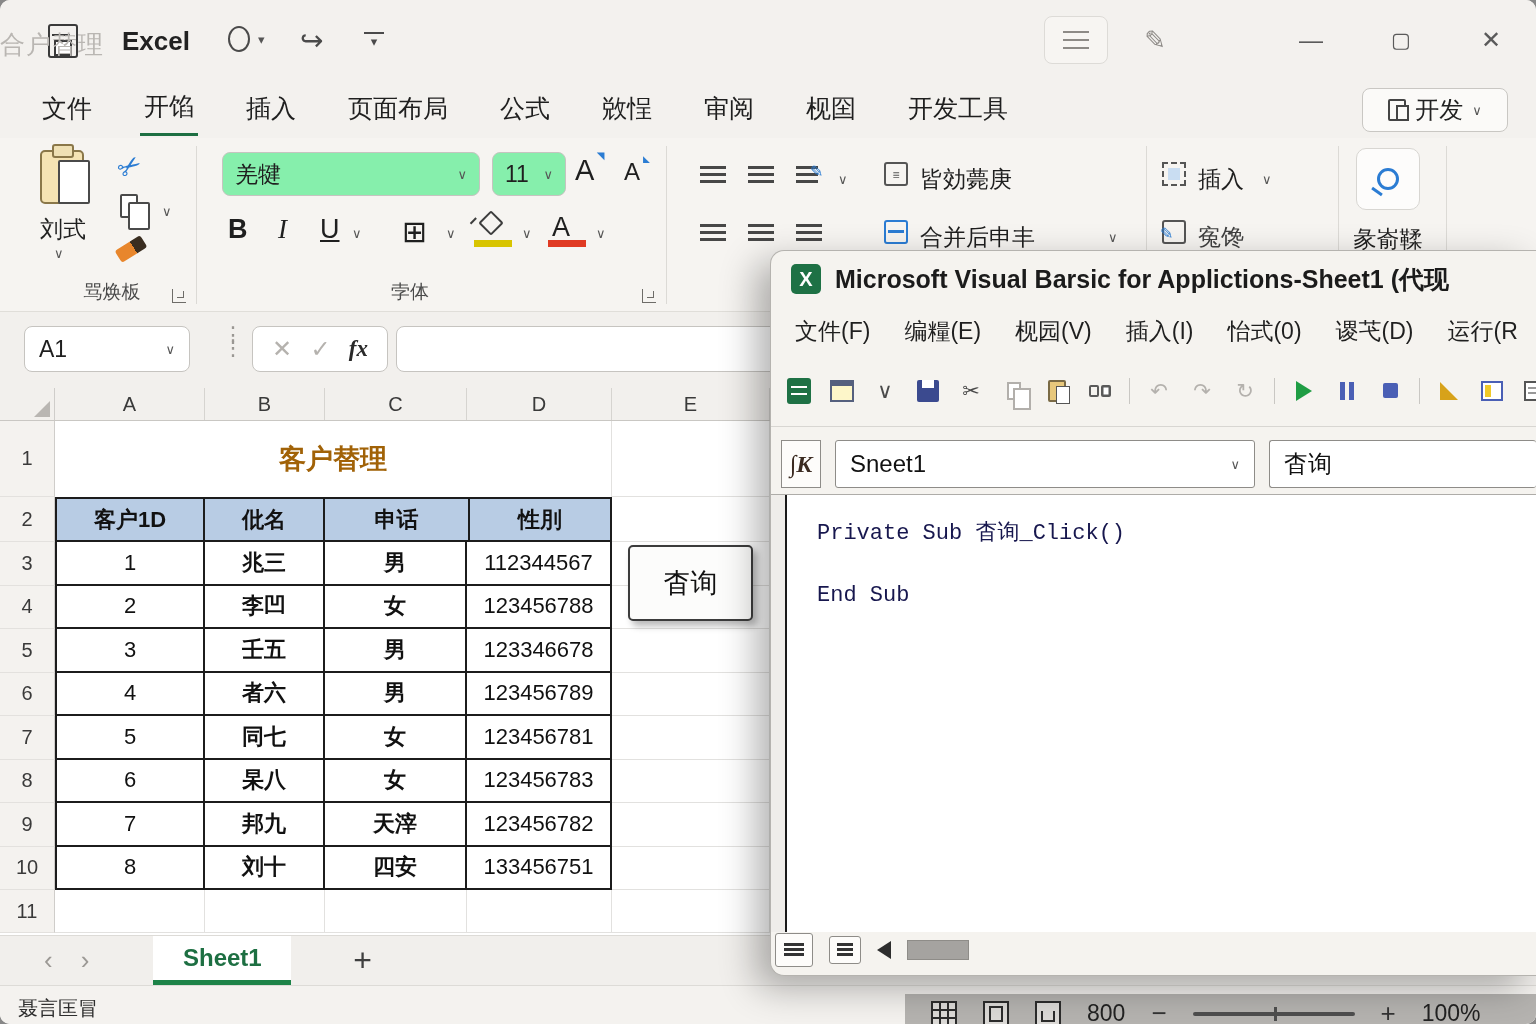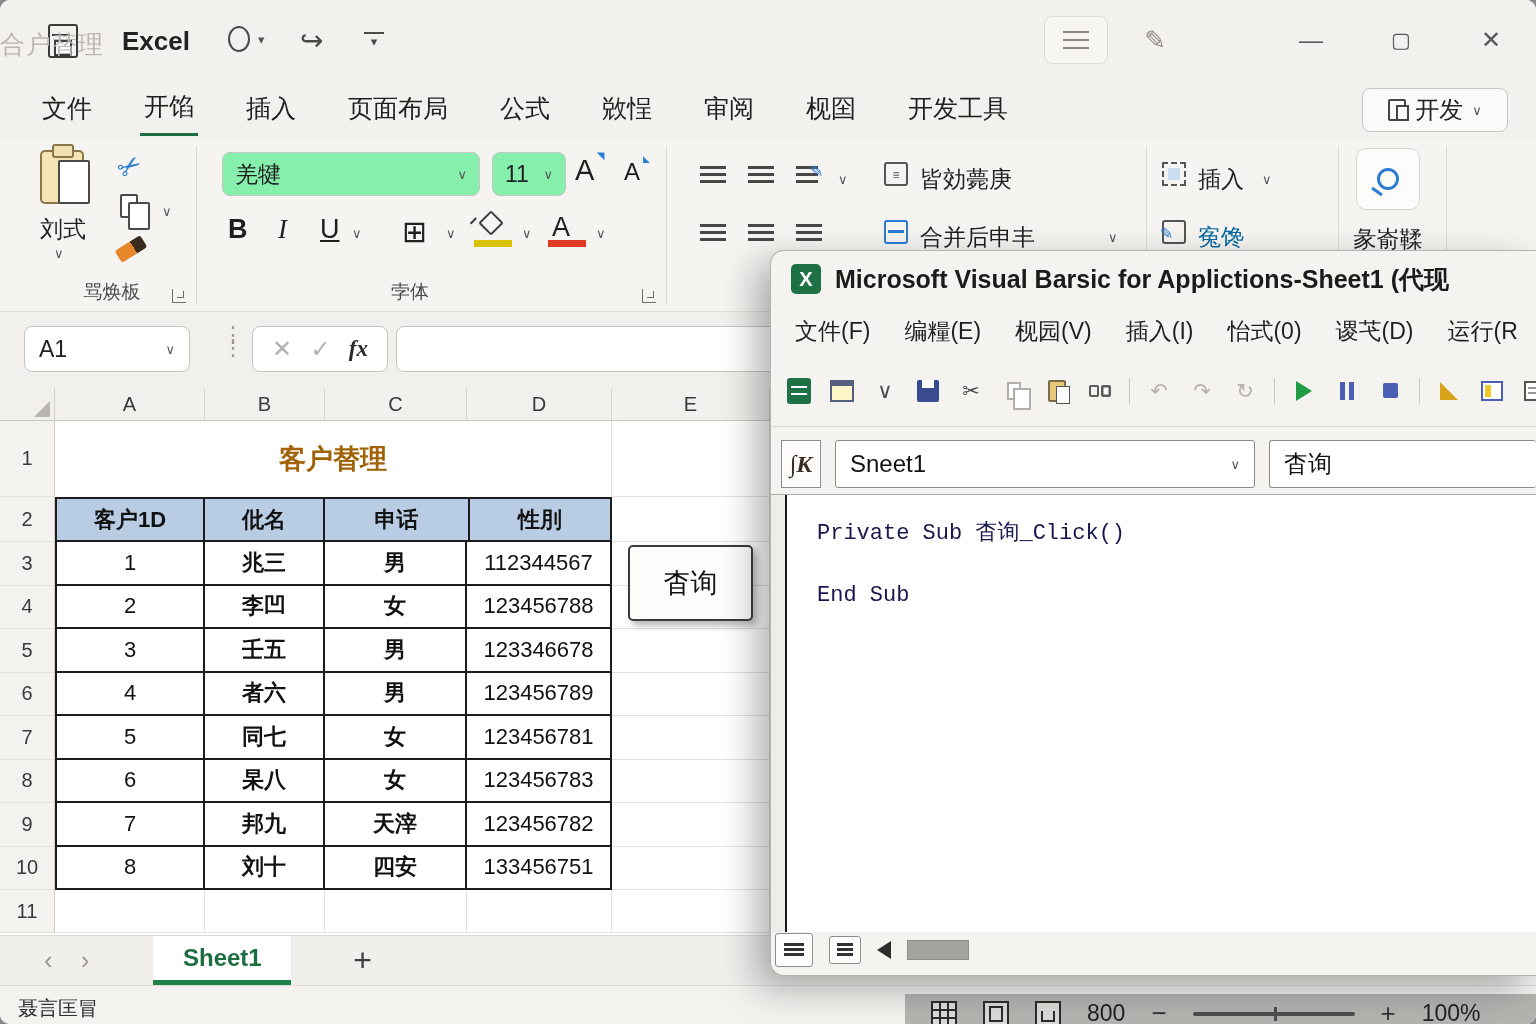--- a/index.html
+++ b/index.html
@@ -95,21 +95,21 @@
   .merge-lab { position:absolute; left:920px; top:84px; font-size:23px; color:#1f1f1f; }
   .merge-dd { position:absolute; left:1108px; top:92px; }
 
   
   .ins-ic { position:absolute; left:1162px; top:24px; width:24px; height:24px; border:2px dashed #555; }
   .ins-ic::after { content:""; position:absolute; left:4px; top:4px; width:12px; height:12px; background:#c9ddf2; }
   .ins-lab { position:absolute; left:1198px; top:26px; font-size:23px; color:#1f1f1f; }
   .ins-dd { position:absolute; left:1262px; top:34px; }
   .del-ic { position:absolute; left:1162px; top:82px; width:24px; height:24px; border:2px solid #555; border-radius:3px; }
   .del-ic::after { content:"✎"; position:absolute; left:-4px; top:2px; font-size:16px; color:#2b7cd3; }
-  .del-lab { position:absolute; left:1198px; top:84px; font-size:23px; color:#0369a1; }
+  .del-lab { position:absolute; left:1198px; top:84px; font-size:23px; color:#404040; }
 
   
   .mag-box { position:absolute; left:1356px; top:10px; width:64px; height:62px; background:#fdfcfb; border:1px solid #d8d6d2; border-radius:10px; display:flex; align-items:center; justify-content:center; }
   .mag { width:22px; height:22px; border:3px solid #2b7cd3; border-radius:50%; position:relative; }
   .mag::after { content:""; position:absolute; left:-9px; bottom:-6px; width:12px; height:3px; background:#2b7cd3; transform:rotate(35deg); }
   .edit-lab { position:absolute; left:1336px; top:86px; width:104px; text-align:center; font-size:23px; color:#1f1f1f; }
 
   
   .formularow { position:absolute; left:0; top:312px; width:1536px; height:76px; background:#f2f0ed; }
   .namebox { position:absolute; left:24px; top:14px; width:166px; height:46px; background:#fff; border:1px solid #c6c4c0; border-radius:8px; display:flex; align-items:center; padding:0 14px; font-size:23px; color:#1f1f1f; }

